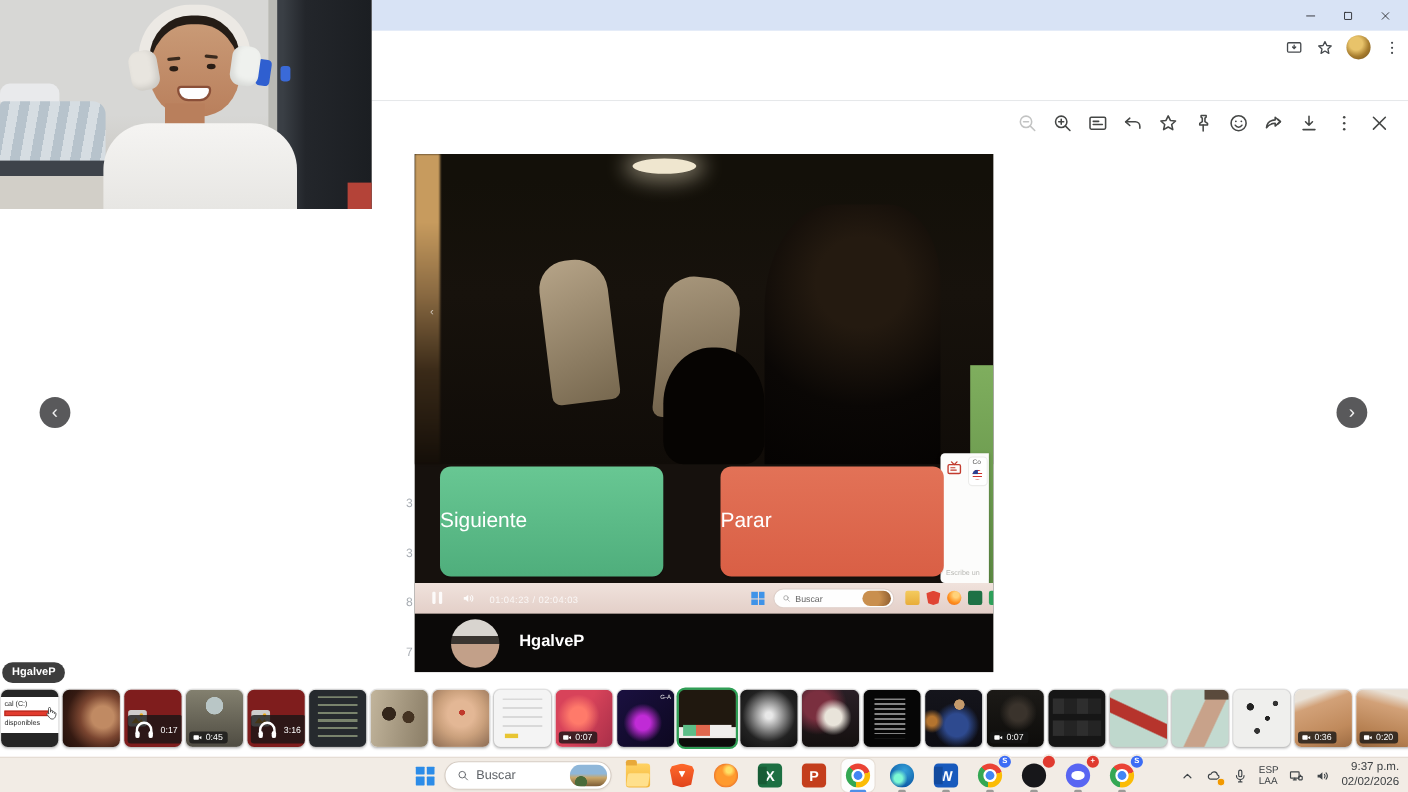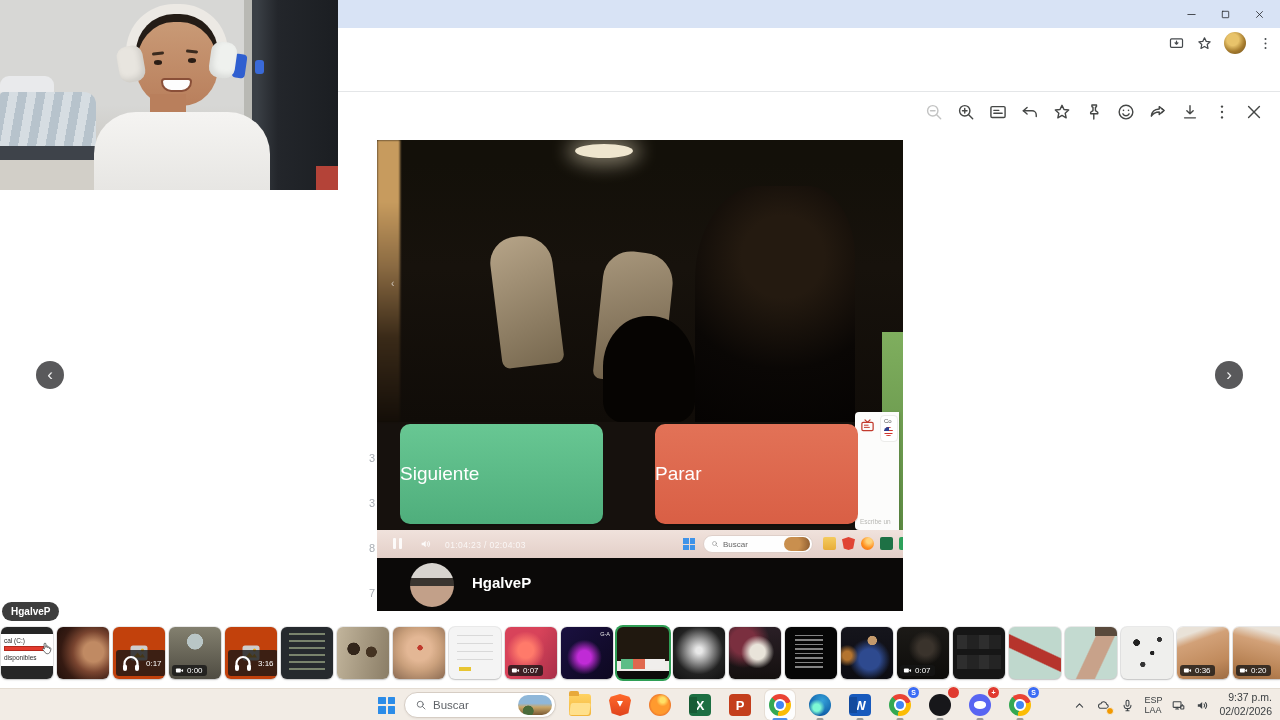--- a/index.html
+++ b/index.html
@@ -89,21 +89,21 @@
   .thumb.sel { box-shadow:0 0 0 2px #2f9e55; }
   .tbadge { position:absolute; left:3px; bottom:3px; background:rgba(22,22,22,.78); border-radius:3px; color:#fff; font-size:8px; padding:1px 4px 1px 3px; display:flex; gap:3px; align-items:center; }
   .tbadge .svgw { width:9px; height:9px; }
   .tlabel { position:absolute; right:3px; top:4px; font-size:5.5px; color:#e8e8e8; }
   .dk1,.dk2 { position:absolute; left:3px; font-size:6.5px; color:#2a2a2a; white-space:nowrap; }
   .dk1 { top:10px; } .dk2 { top:27px; }
   .dkbar { position:absolute; left:3px; top:19px; width:42px; height:5px; background:#e23b2e; border:1px solid #b5291e; }
   .dkhand { position:absolute; right:-1px; top:13px; width:17px; height:17px; }
   .st-disk { background:linear-gradient(180deg,#262626 0 7px, #fff 7px 39px, #262626 39px 100%); }
   .st-facedark { background:radial-gradient(circle at 70% 48%, #c08a63 0 22%, #7a4530 45%, #351a12 72%, #20100b 100%); }
-  .st-audio { background:#c2410c; display:flex; align-items:center; justify-content:center; }
+  .st-audio { background:#7f1d1d; display:flex; align-items:center; justify-content:flex-start; }
   .st-audio .svgw { width:24px; height:24px; }
   .st-desk { background:radial-gradient(circle at 50% 28%, #b9c6c6 0 17%, rgba(0,0,0,0) 18%), linear-gradient(#83806f,#4f4c42); }
   .st-chatlist { background:repeating-linear-gradient(180deg, rgba(190,205,160,.55) 0 2px, rgba(0,0,0,0) 2px 7px) 8px 6px / 36px 40px no-repeat, #262a2e; }
   .st-room { background:radial-gradient(circle at 32% 42%, #33261b 0 13%, rgba(0,0,0,0) 14%), radial-gradient(circle at 66% 48%, #443322 0 12%, rgba(0,0,0,0) 13%), linear-gradient(100deg,#c2b59c,#8a7d66); }
   .st-faceskin { background:radial-gradient(circle at 52% 40%, #c0392b 0 6%, rgba(0,0,0,0) 7%), radial-gradient(circle at 50% 42%, #e3b795 0 30%, #caa07c 55%, #8a6a52 100%); }
   .st-whiteui { background:linear-gradient(#e8c532,#e8c532) 10px 40px / 12px 4px no-repeat, repeating-linear-gradient(180deg,#d9d9d9 0 1.5px, rgba(0,0,0,0) 1.5px 8px) 8px 8px / 36px 26px no-repeat, #f4f4f4; }
   .st-redvideo { background:radial-gradient(circle at 40% 45%, #ff7a6a 0 18%, rgba(0,0,0,0) 45%), linear-gradient(120deg,#d8435a 0 45%, #a82f49 100%); }
   .st-purple { background:radial-gradient(circle at 45% 58%, #c02bd6 0 16%, rgba(0,0,0,0) 42%), linear-gradient(135deg,#1a1040,#0d0820); }
   .st-omegle { background:linear-gradient(90deg,#5cbd87 0 12px, #e0684e 12px 24px, #f0eeec 24px 100%) 4px 32px / 44px 10px no-repeat, linear-gradient(#0d0b0a,#0d0b0a) 0 44px / 100% 8px no-repeat, linear-gradient(#20180f,#20180f) 0 0 / 100% 34px no-repeat, #efece9; }
   .st-bwcircle { background:radial-gradient(circle at 50% 45%, #e8e8e8 0 8%, #9a9a9a 30%, #222 62%, #111 100%); }
@@ -447,21 +447,21 @@
         </div>
       </div>
       <div class="thumb st-desk">
         <div class="tbadge">
           <span class="svgw">
             <svg viewBox="0 0 24 24">
               <rect x="2.5" y="6.5" width="13" height="11" rx="2" fill="currentColor" stroke="none"></rect>
               <path d="M16.5 11l5-3v8l-5-3z" fill="currentColor" stroke="none"></path>
             </svg>
           </span>
-          <span>0:00</span>
+          <span>0:45</span>
         </div>
       </div>
       <div class="thumb st-audio">
         <span class="svgw" style="width:24px;height:24px">
           <svg viewBox="0 0 24 24">
             <rect x="3.5" y="4.5" width="17" height="15" rx="2.5" fill="#cdcdcd" stroke="none"></rect>
             <path d="M6.5 16.5l4-5 3 3.6 2-2.4 2.5 3.8z" fill="#e9a91c" stroke="none"></path>
             <circle cx="15.5" cy="9" r="1.6" fill="#e9a91c" stroke="none"></circle>
           </svg>
         </span>

